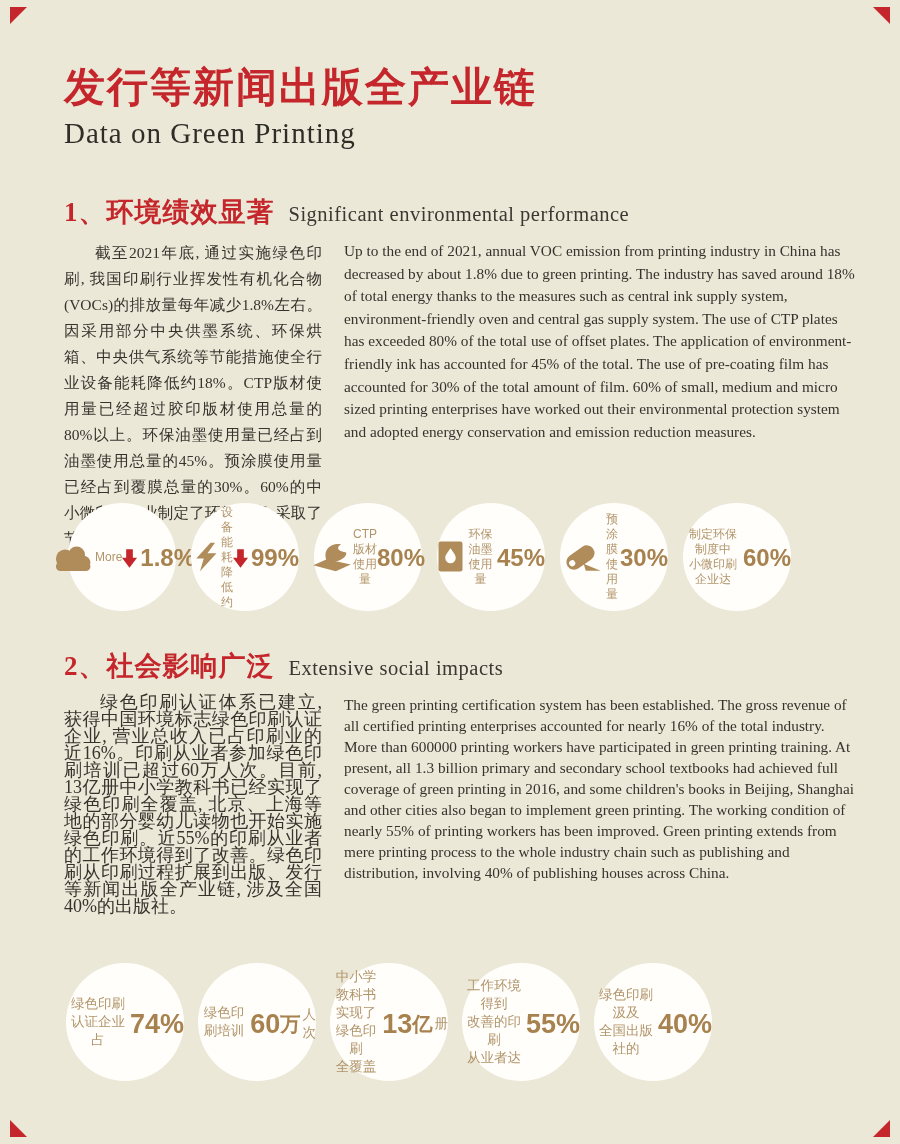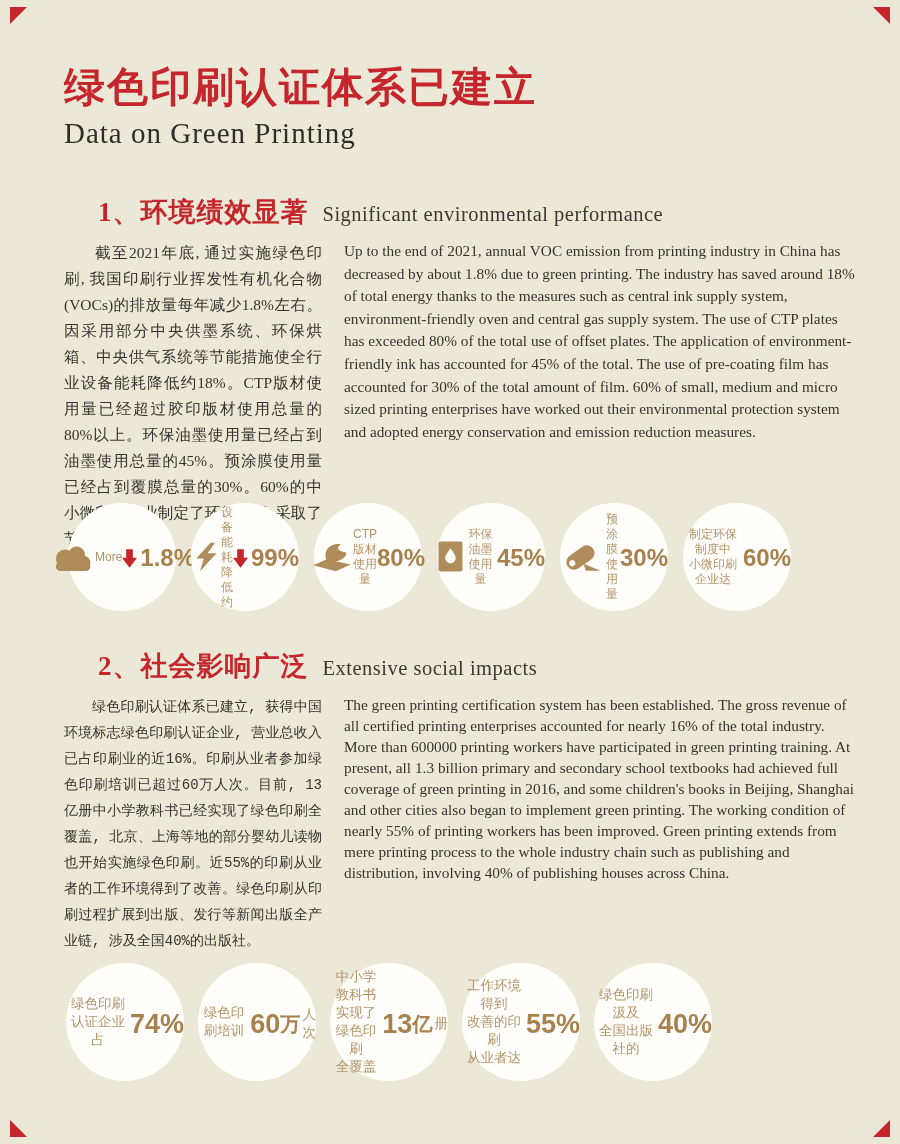--- a/index.html
+++ b/index.html
@@ -28,32 +28,32 @@
   .title-cn{
     position:absolute;left:64px;top:64px;
     font-size:41px;font-weight:bold;color:var(--accent-red);
     letter-spacing:2px;line-height:1.15;
   }
   .title-en{
     position:absolute;left:64px;top:117px;
     font-size:29px;color:#2f2d27;letter-spacing:1px;
   }
   .sec-head{position:absolute;left:64px;white-space:nowrap;}
-  .sec-head .cn{font-size:27px;font-weight:bold;color:var(--accent-red);letter-spacing:1px;margin-left:34px;}
+  .sec-head .cn{font-size:27px;font-weight:bold;color:var(--accent-red);letter-spacing:1px;}
   .sec-head .en{font-size:20.5px;color:#3a3831;margin-left:14px;letter-spacing:0.5px;}
   #sec1-head{top:194px;}
   #sec2-head{top:648px;}
 
   .cols{position:absolute;left:64px;right:44px;display:flex;}
   #cols1{top:240px;}
   #cols2{top:694px;}
   .col-cn{width:258px;flex:0 0 258px;text-align:justify;}
   .col-cn p{text-indent:2em;}
   #cols1 .col-cn{font-size:15.5px;line-height:26px;}
-  #cols2 .col-cn{font-size:14px;line-height:26px;font-family:Liberation Mono, monospace;}
+  #cols2 .col-cn{font-size:18px;line-height:17px;}
   .col-en{flex:1;margin-left:22px;}
   #cols1 .col-en{font-size:15.3px;line-height:22.6px;}
   #cols2 .col-en{font-size:15.3px;line-height:21px;}
 
   .badge-row{position:absolute;display:flex;}
   #badge-row-1{left:68px;top:503px;gap:15px;}
   #badge-row-2{left:66px;top:963px;gap:14px;}
   .badge{
     background:#fffefb;border-radius:50%;
     display:flex;flex-direction:row;align-items:center;justify-content:center;
@@ -80,21 +80,21 @@
   .badge.no-icon .badge-value{font-size:25px;}
 </style>
 </head>
 <body>
 
 <div class="corner tl"></div>
 <div class="corner tr"></div>
 <div class="corner bl"></div>
 <div class="corner br"></div>
 
-<h1 class="title-cn">绿色印刷认证体系已建立</h1>
+<h1 class="title-cn">发行等新闻出版全产业链</h1>
 <div class="title-en">Data on Green Printing</div>
 
 <div class="sec-head" id="sec1-head">
   <span class="cn">1、环境绩效显著</span><span class="en">Significant environmental performance</span>
 </div>
 
 <div class="cols" id="cols1">
   <div class="col-cn">
       <p>截至2021年底, 通过实施绿色印刷, 我国印刷行业挥发性有机化合物(VOCs)的排放量每年减少1.8%左右。因采用部分中央供墨系统、环保烘箱、中央供气系统等节能措施使全行业设备能耗降低约18%。CTP版材使用量已经超过胶印版材使用总量的80%以上。环保油墨使用量已经占到油墨使用总量的45%。预涂膜使用量已经占到覆膜总量的30%。60%的中小微印刷企业制定了环保制度, 采取了节能减排措施。</p>
     </div>

